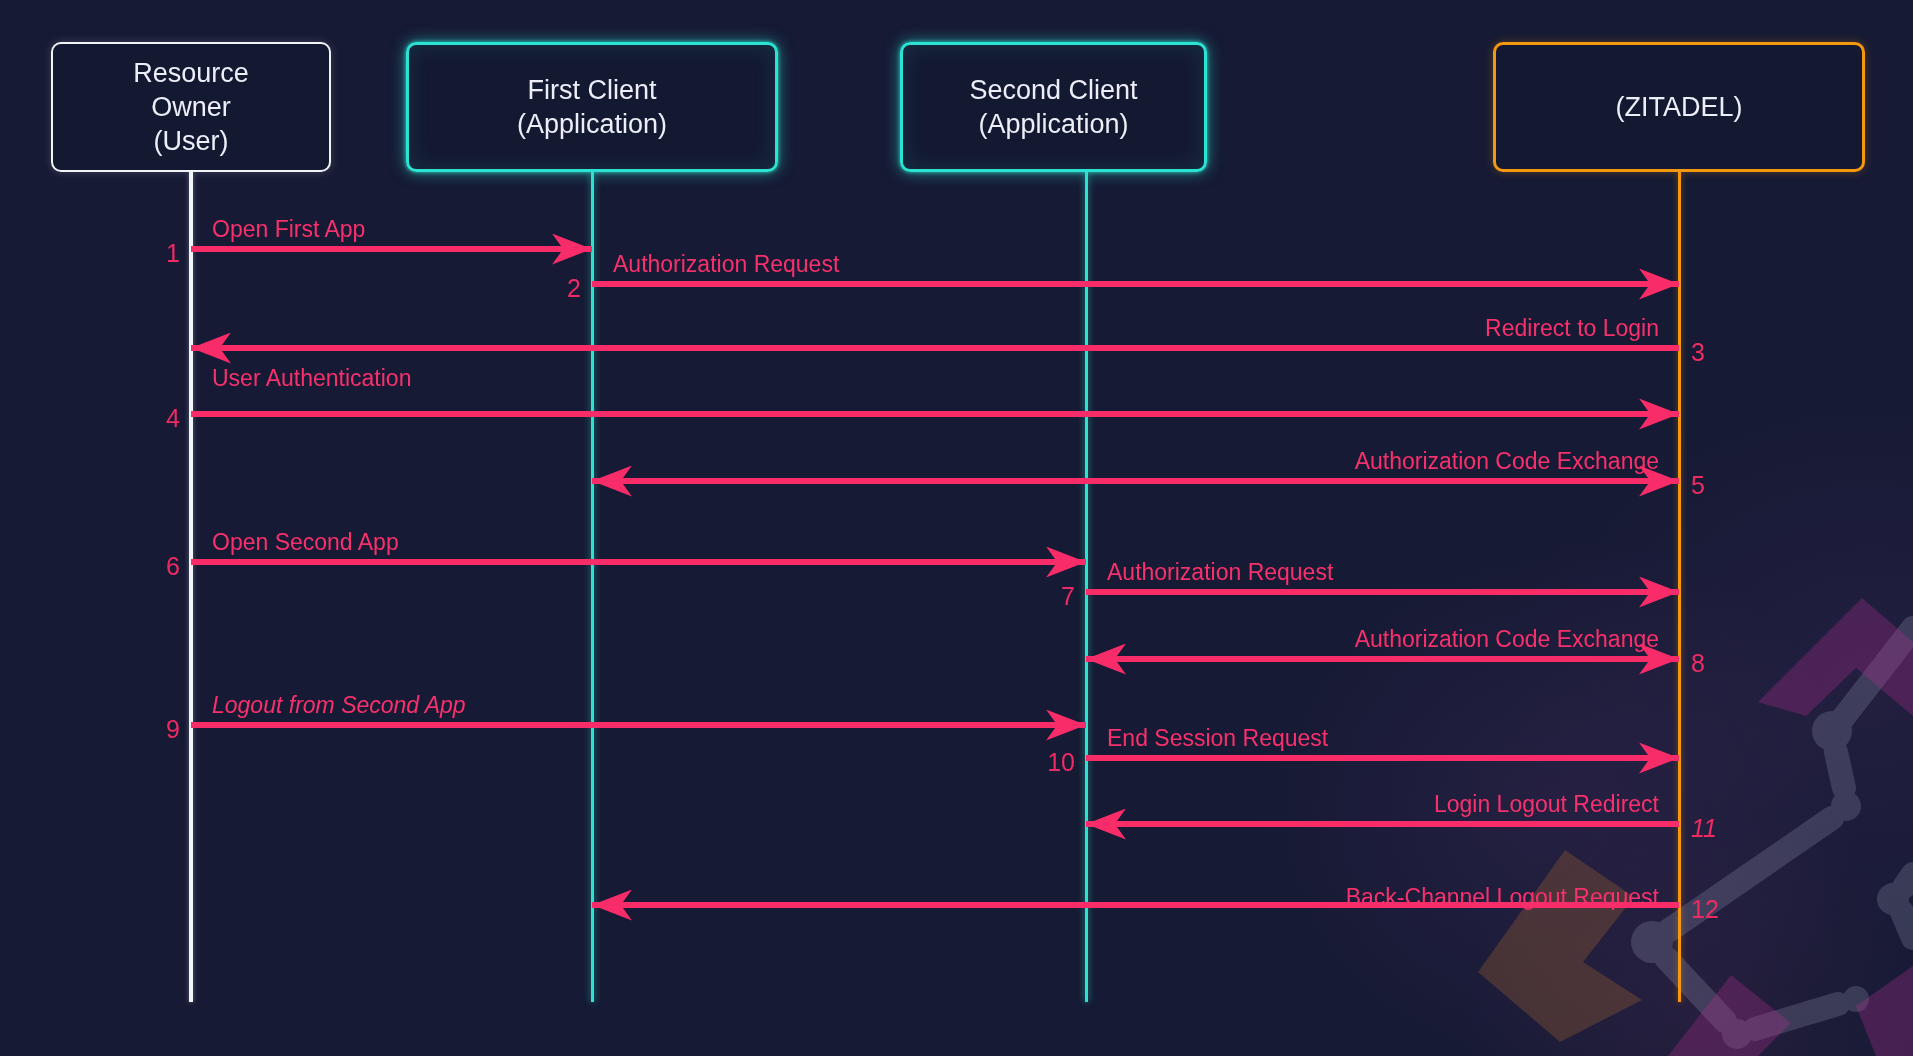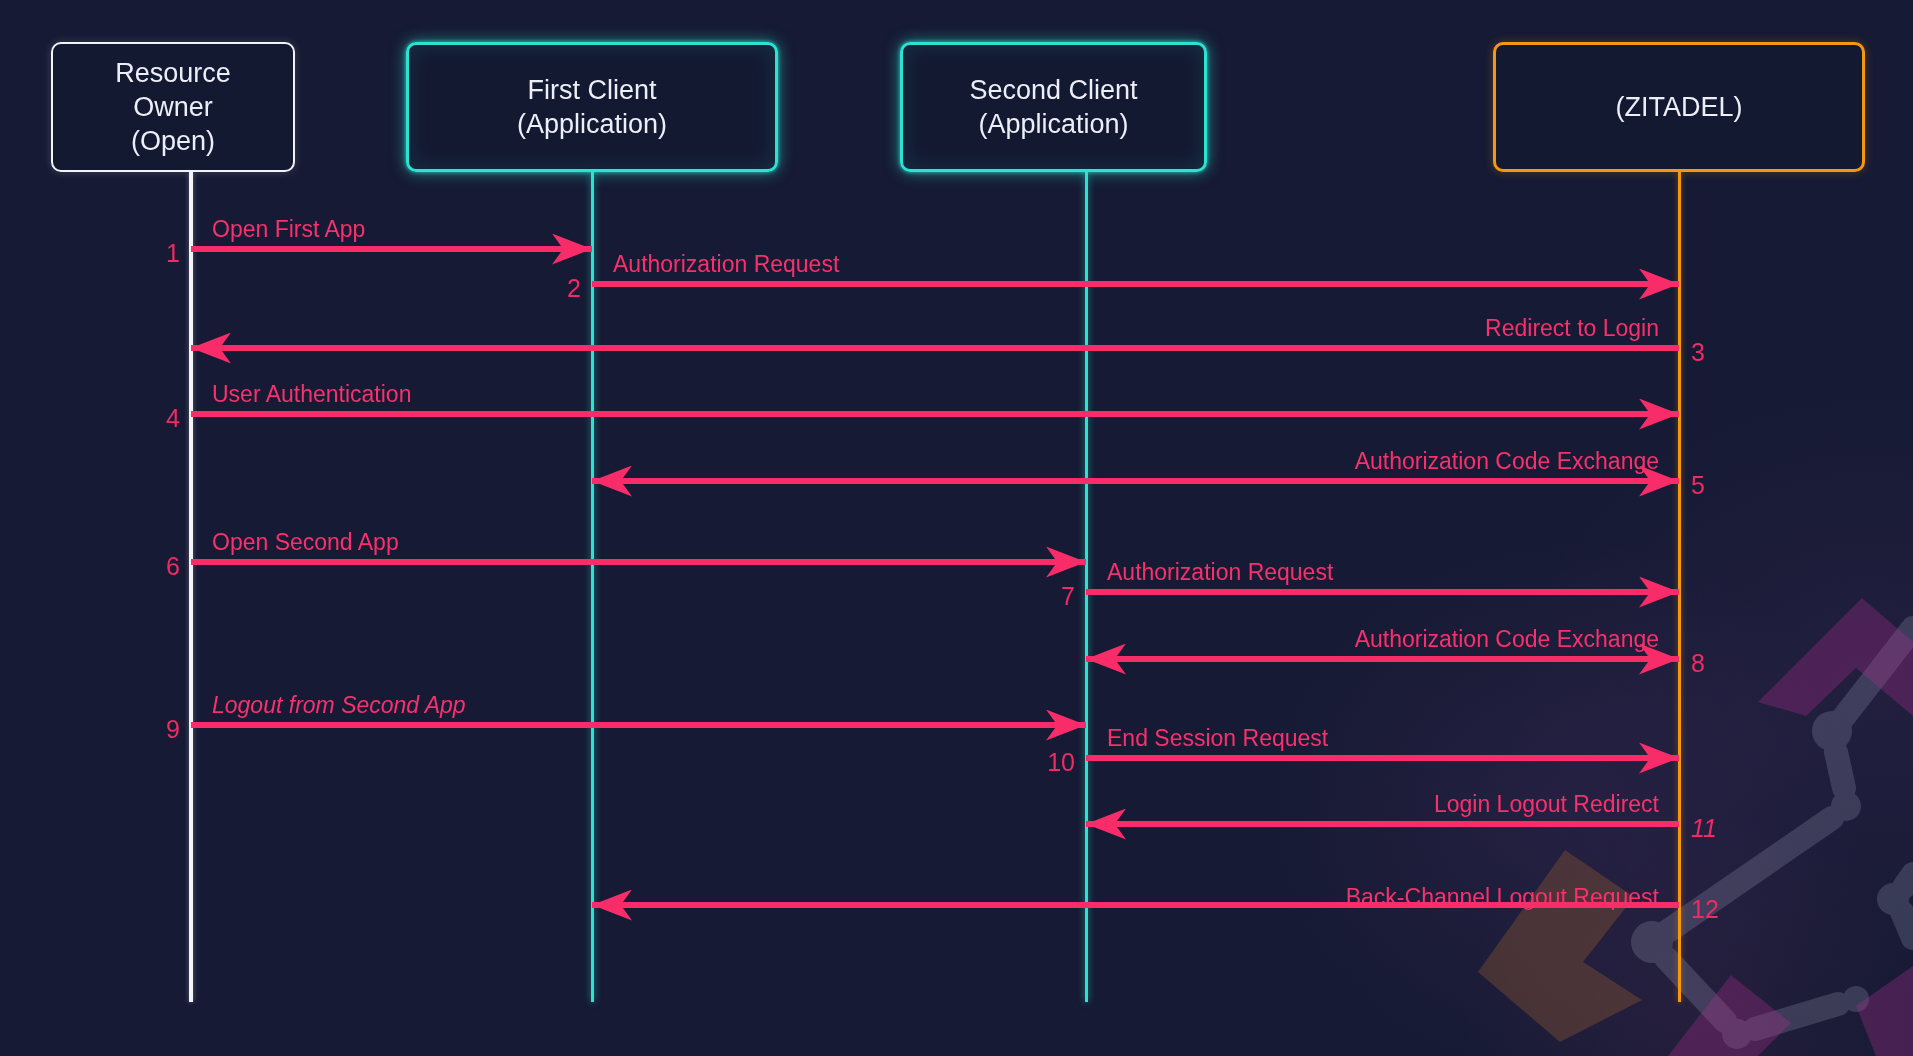--- a/index.html
+++ b/index.html
@@ -84,21 +84,21 @@
       <div class="msg-line" style="left: 592px; width: 1087px; top: 281px;"></div>
       <div class="msg-head right" style="top: 268.5px; left: 1639px;"></div>
       <div class="msg-label" style="top: 251px; left: 613px;">Authorization Request</div>
       <div class="msg-num" style="top: 275px; right: 1332px;">2</div>
       <div class="msg-line" style="left: 191px; width: 1488px; top: 345px;"></div>
       <div class="msg-head left" style="top: 332.5px; left: 191px;"></div>
       <div class="msg-label" style="top: 315px; right: 254px;">Redirect to Login</div>
       <div class="msg-num" style="top: 339px; left: 1691px;">3</div>
       <div class="msg-line" style="left: 191px; width: 1488px; top: 411px;"></div>
       <div class="msg-head right" style="top: 398.5px; left: 1639px;"></div>
-      <div class="msg-label" style="top: 381px; left: 212px;">User Authentication</div>
+      <div class="msg-label" style="top: 365px; left: 212px;">User Authentication</div>
       <div class="msg-num" style="top: 405px; right: 1733px;">4</div>
       <div class="msg-line" style="left: 592px; width: 1087px; top: 478px;"></div>
       <div class="msg-head left" style="top: 465.5px; left: 592px;"></div>
       <div class="msg-head right" style="top: 465.5px; left: 1639px;"></div>
       <div class="msg-label" style="top: 448px; right: 254px;">Authorization Code Exchange</div>
       <div class="msg-num" style="top: 472px; left: 1691px;">5</div>
       <div class="msg-line" style="left: 191px; width: 895px; top: 559px;"></div>
       <div class="msg-head right" style="top: 546.5px; left: 1046px;"></div>
       <div class="msg-label" style="top: 529px; left: 212px;">Open Second App</div>
       <div class="msg-num" style="top: 553px; right: 1733px;">6</div>
@@ -122,24 +122,24 @@
       <div class="msg-line" style="left: 1086px; width: 593px; top: 821px;"></div>
       <div class="msg-head left" style="top: 808.5px; left: 1086px;"></div>
       <div class="msg-label" style="top: 791px; right: 254px;">Login Logout Redirect</div>
       <div class="msg-num" style="top: 815px; left: 1691px; font-style: italic;">11</div>
       <div class="msg-line" style="left: 592px; width: 1087px; top: 902px;"></div>
       <div class="msg-head left" style="top: 889.5px; left: 592px;"></div>
       <div class="msg-label" style="top: 872px; right: 254px; margin-top: 12px;">Back-Channel Logout Request</div>
       <div class="msg-num" style="top: 896px; left: 1691px;">12</div>
     </div>
   <div id="actors">
-      <div class="actor-box white" style="left: 51px; width: 244px;">
+      <div class="actor-box white" style="left: 51px; width: 280px;">
         <div>Resource</div>
         <div>Owner</div>
-        <div>(Open)</div>
+        <div>(User)</div>
       </div>
       <div class="actor-box cyan" style="left: 406px; width: 372px;">
         <div>First Client</div>
         <div>(Application)</div>
       </div>
       <div class="actor-box cyan" style="left: 900px; width: 307px;">
         <div>Second Client</div>
         <div>(Application)</div>
       </div>
       <div class="actor-box orange" style="left: 1493px; width: 372px;">

